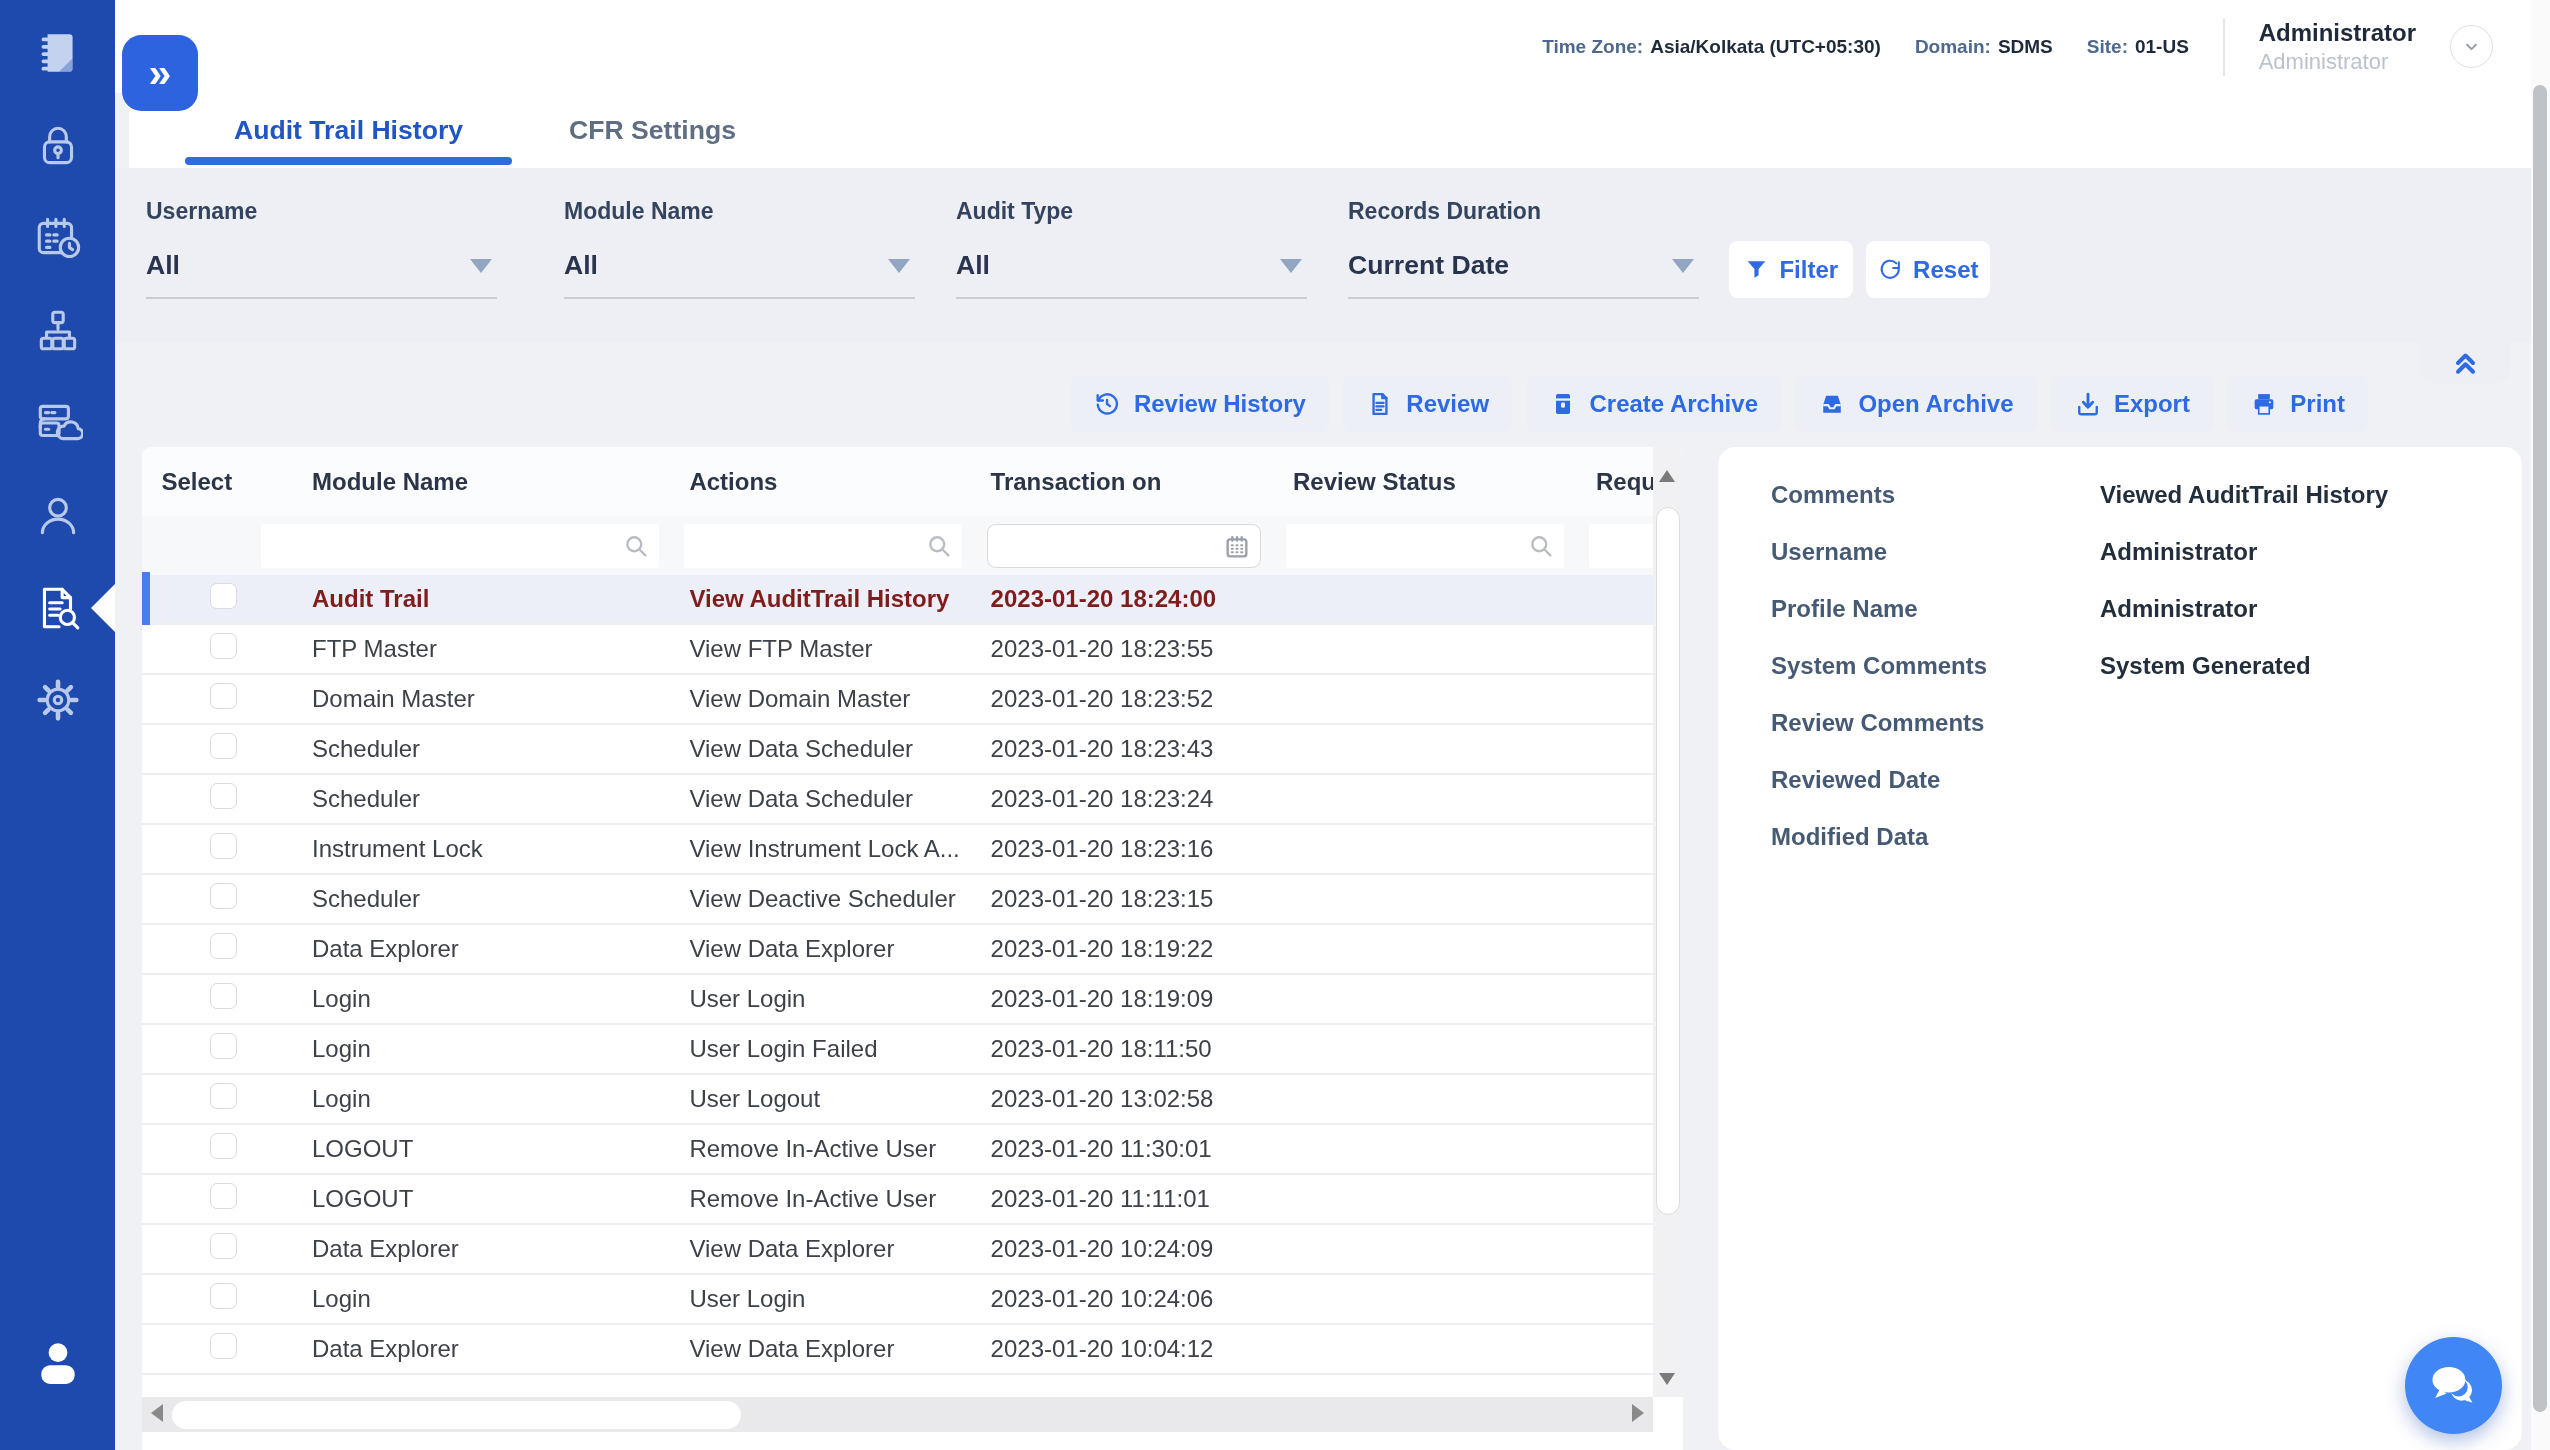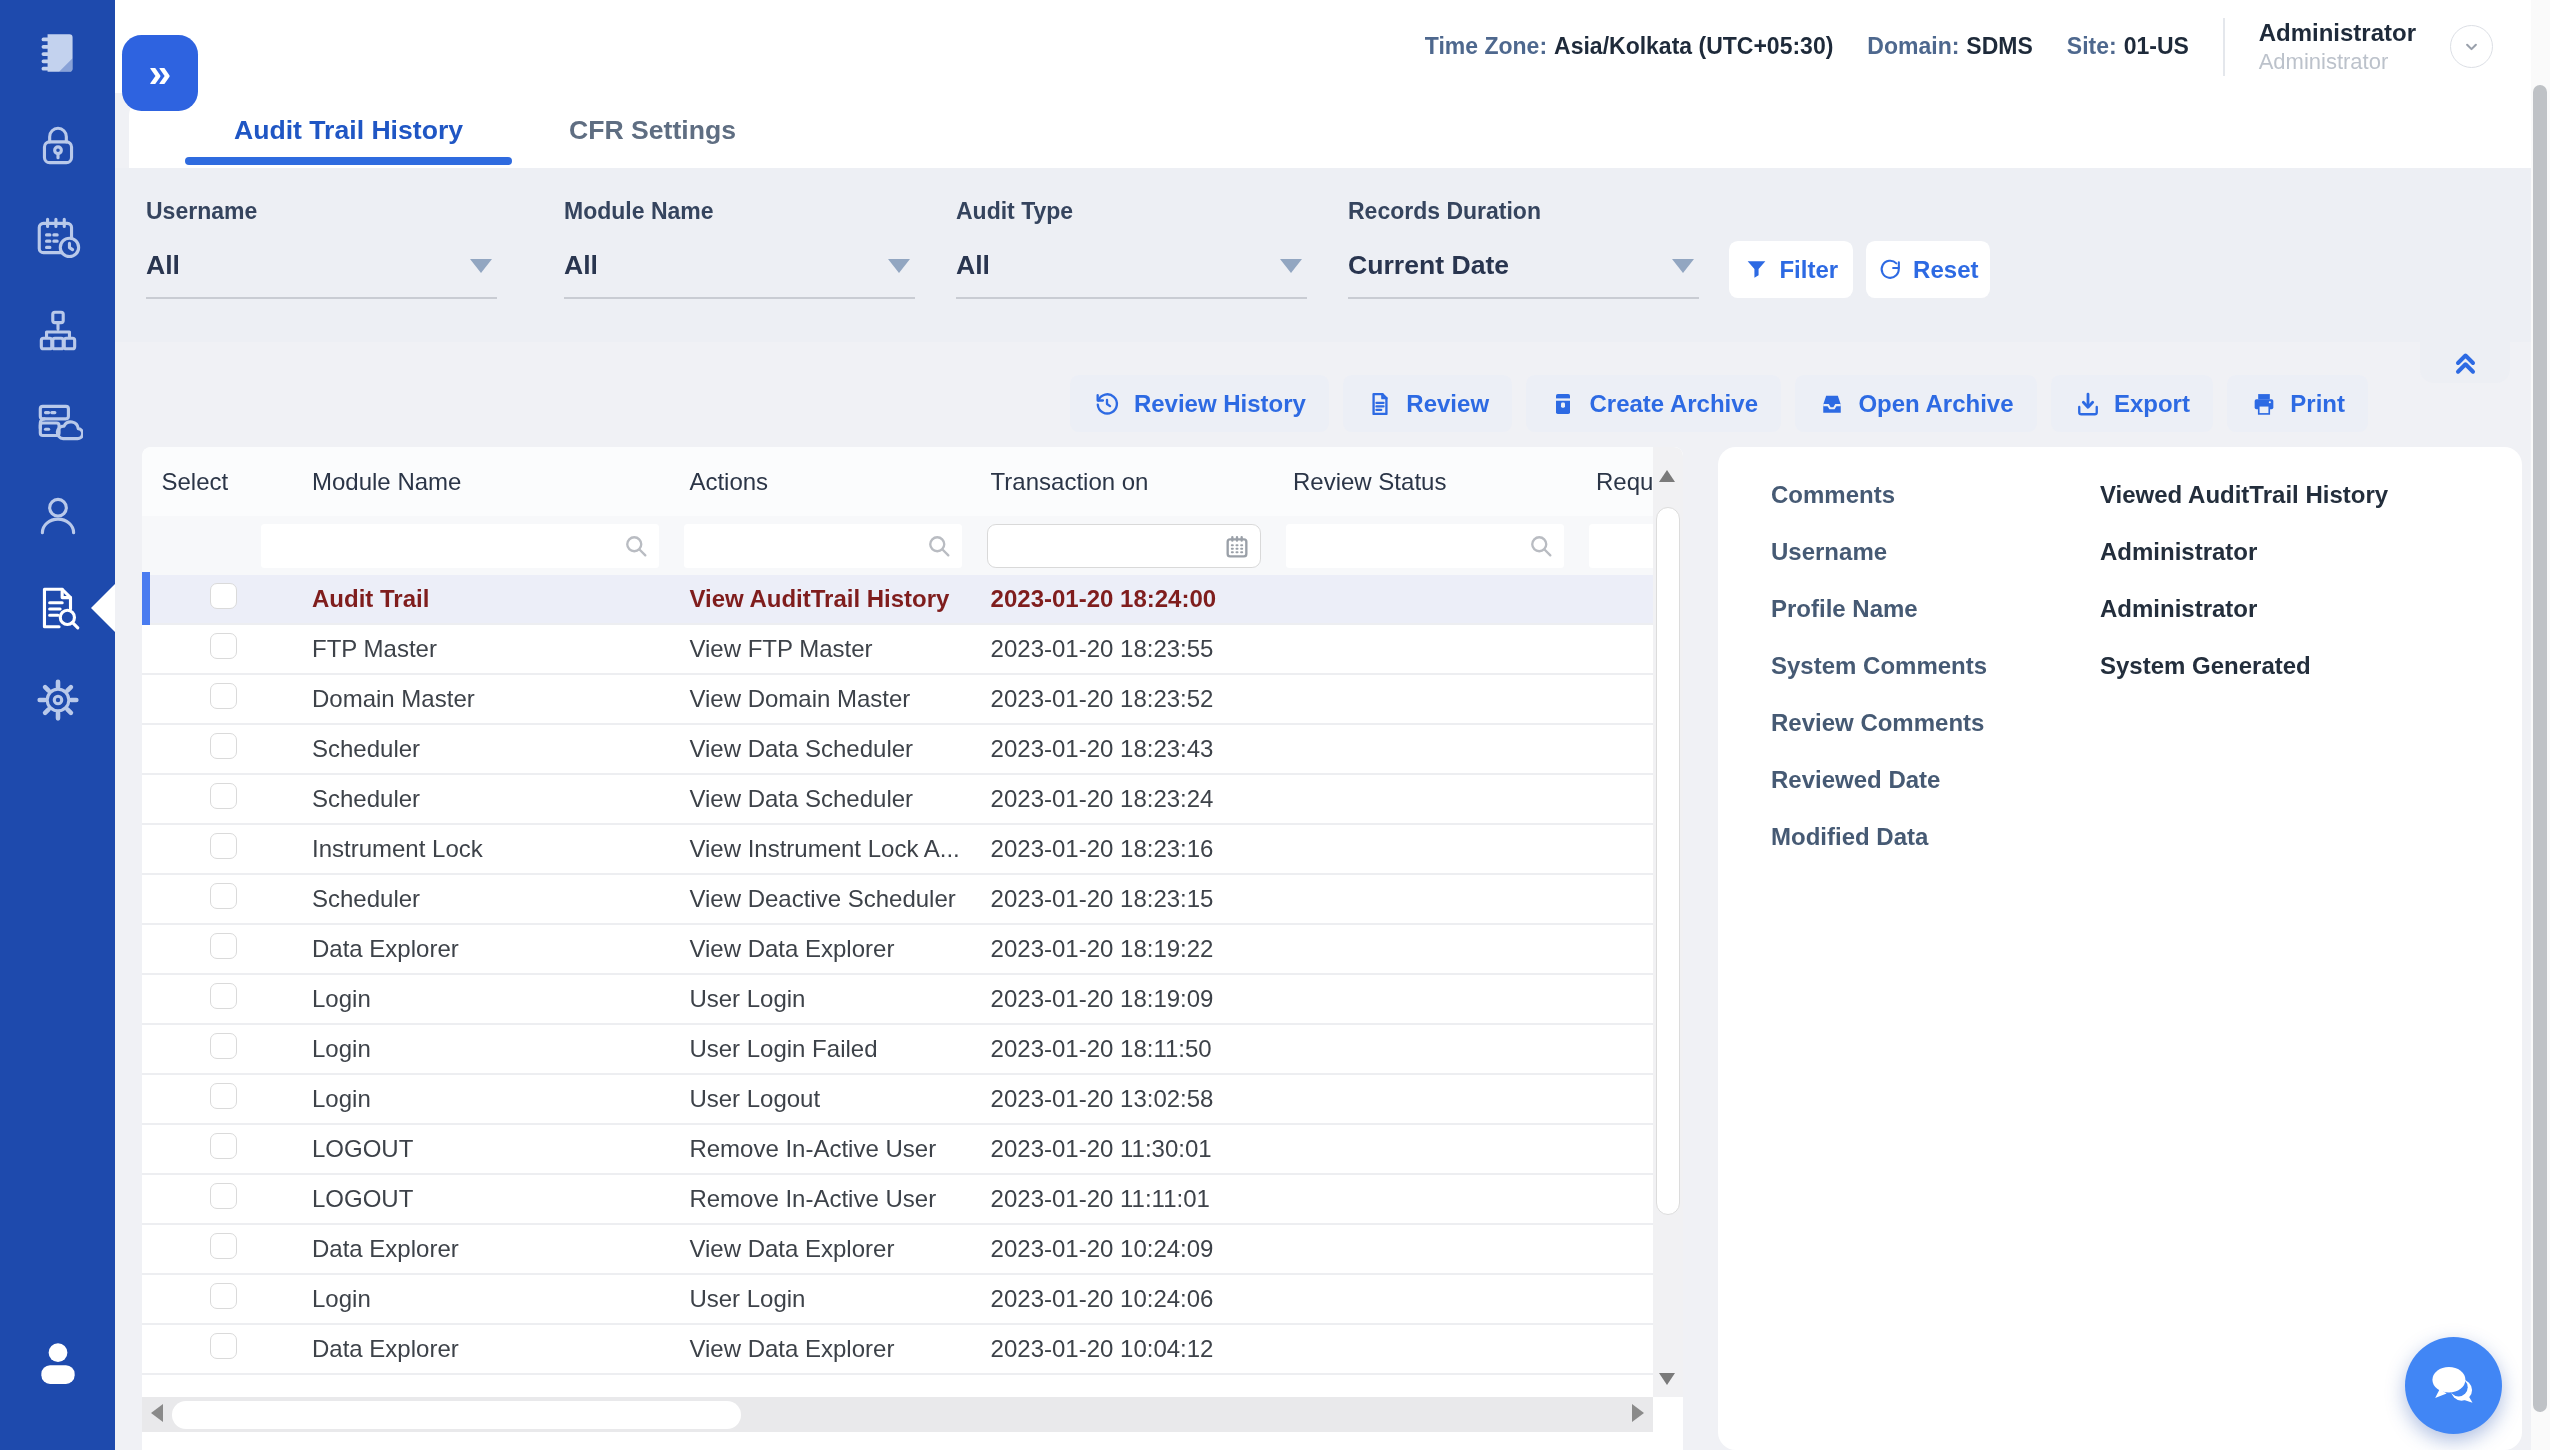--- a/index.html
+++ b/index.html
@@ -21,21 +21,21 @@
   .header { position:absolute; left:115px; top:0; right:0; height:93px; background:#ffffff; z-index:3; }
   .toggle-btn { position:absolute; left:7px; top:35px; width:76px; height:76px; background:#2e63e0; border-radius:19.5px;
     color:#fff; font-size:41px; font-weight:bold; display:flex; align-items:center; justify-content:center; cursor:pointer; }
   .logo-wrap { position:absolute; left:89px; top:7px; display:flex; align-items:center; }
   .logo-wrap svg { width:58px; height:78px; }
   .brand-text { margin-left:14px; }
   .brand-name { font-size:41px; font-weight:bold; color:#25334d; letter-spacing:0.9px; }
   .brand-sub { font-size:15px; font-weight:bold; color:#25334d; letter-spacing:7px; margin-top:1.8px; }
   .version { margin-left:25px; margin-top:26.6px; font-size:23px; font-weight:bold; color:#25334d; }
   .hright { position:absolute; right:57px; top:0; height:93px; display:flex; align-items:center; gap:34px; }
-  .hpair { font-size:23px; }
+  .hpair { font-size:19px; }
   .hpair .hlabel { color:#4e688e; font-weight:bold; }
   .hpair .hvalue { color:#1e2a3a; font-weight:bold; margin-left:7px; }
   .hdivider { width:1.8px; height:58px; background:#e4e7ec; }
   .user-block { line-height:1.25; }
   .user-name { font-size:24px; font-weight:bold; color:#1e2a3a; }
   .user-role { font-size:22px; color:#bcc2cb; }
   .user-chevron { width:43px; height:43px; border:1.8px solid #dcdfe5; border-radius:50%; display:flex; align-items:center; justify-content:center; cursor:pointer; }
   .user-chevron svg { width:21px; height:21px; stroke:#9aa1ac; fill:none; stroke-width:2.4; stroke-linecap:round; stroke-linejoin:round; }
   
   .tabbar { position:absolute; left:129px; top:93px; right:0; height:75px; background:#ffffff;
@@ -59,21 +59,21 @@
   .collapse-tab svg { width:35px; height:30px; stroke:var(--accent,#2d6ae3); fill:none; stroke-width:3.2; stroke-linecap:round; stroke-linejoin:round; }
   
   .toolbar { position:absolute; top:375px; left:115px; right:182px; display:flex; justify-content:flex-end; gap:14px; }
   .tbtn { height:57px; background:#eceff6; border-radius:8.9px; color:var(--accent,#2d6ae3); font-weight:bold; font-size:24px;
     display:flex; align-items:center; gap:12.4px; padding:0 23px; cursor:pointer; }
   .tbtn svg { width:28px; height:28px; }
   .ic-stroke { stroke:var(--accent,#2d6ae3); fill:none; stroke-width:2; stroke-linecap:round; stroke-linejoin:round; }
   
   .tcard { position:absolute; left:142px; top:447px; width:1541px; bottom:0; background:#ffffff; border-radius:8.9px 8.9px 0 0; overflow:hidden; }
   .tgrid { display:grid; grid-template-columns:112px 423px 303px 299px 303px 1fr; align-items:center; }
-  .thead { height:69px; background:#fbfcfd; font-weight:normal; font-size:24px; color:#2b3547; }
+  .thead { height:69px; background:#fbfcfd; font-weight:bold; font-size:24px; color:#2b3547; }
   .thead .hc1 { padding-left:19.5px; } .hc2 { padding-left:58px; } .hc3 { padding-left:12.4px; }
   .hc4 { padding-left:10.6px; } .hc5 { padding-left:14px; } .hc6 { padding-left:14px; white-space:nowrap; overflow:hidden; }
   .tfilter { height:59px; background:#f7f8fa; }
   .sinput { position:relative; height:44px; background:#ffffff; border-radius:3.5px; margin:0 17.7px 0 7px; }
   .sinput svg { position:absolute; right:8.9px; top:8px; width:28px; height:28px; stroke:#b9bcc2; fill:none; stroke-width:2; stroke-linecap:round; }
   .sinput.date { border:1.8px solid #d9d9d9; border-radius:8.9px; }
   .sinput.date svg { stroke:#9aa0a8; }
   .tbody { position:relative; }
   .trow { height:50px; border-bottom:2.7px solid #edeef1; font-size:24px; color:#3d4249; background:#fff; position:relative; cursor:pointer; }
   .trow .cbx { display:inline-block; width:26.6px; height:26.6px; border:1.8px solid #dadada; border-radius:7px; background:#fff; margin-left:68px; cursor:pointer; }

